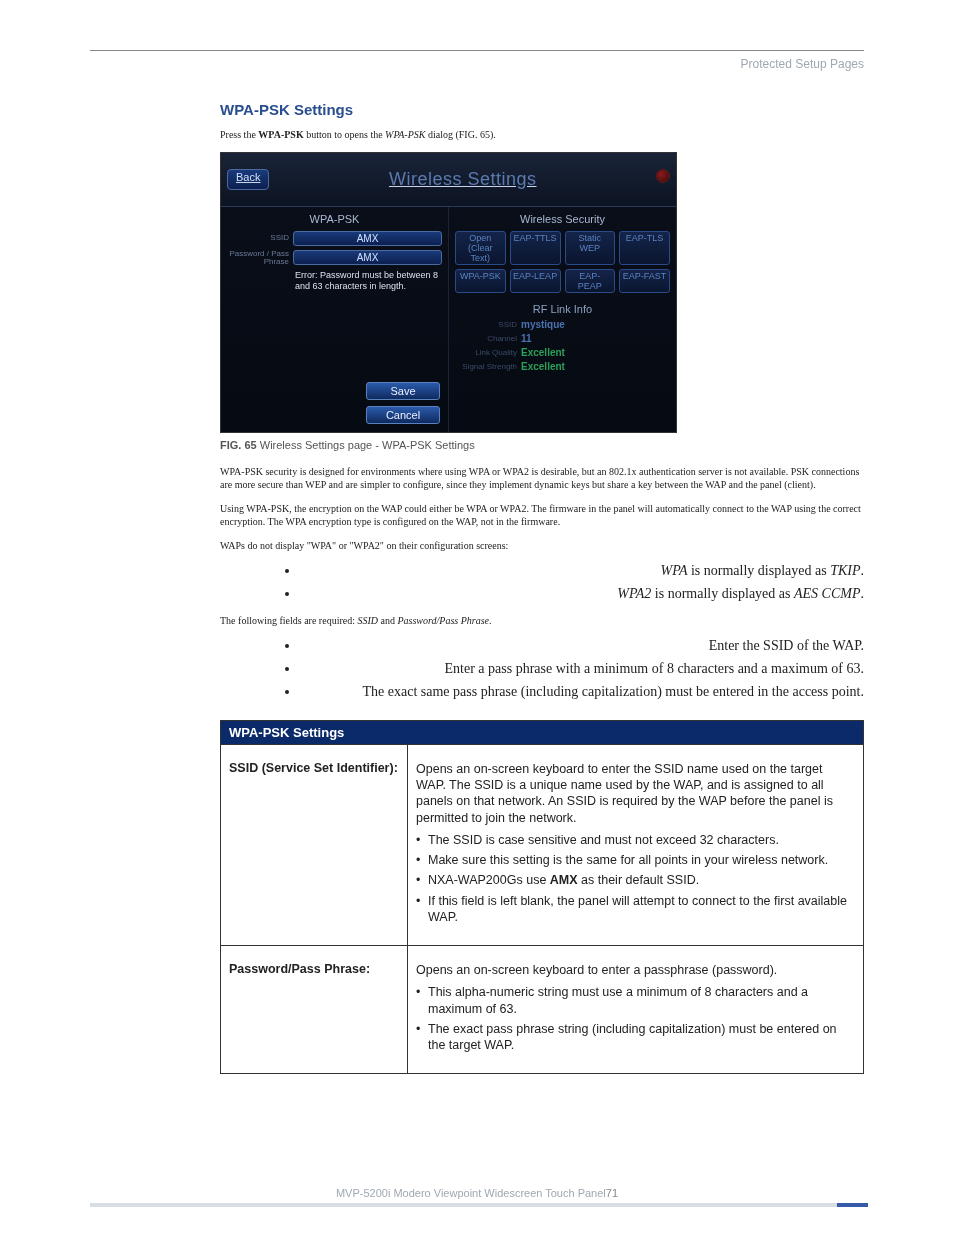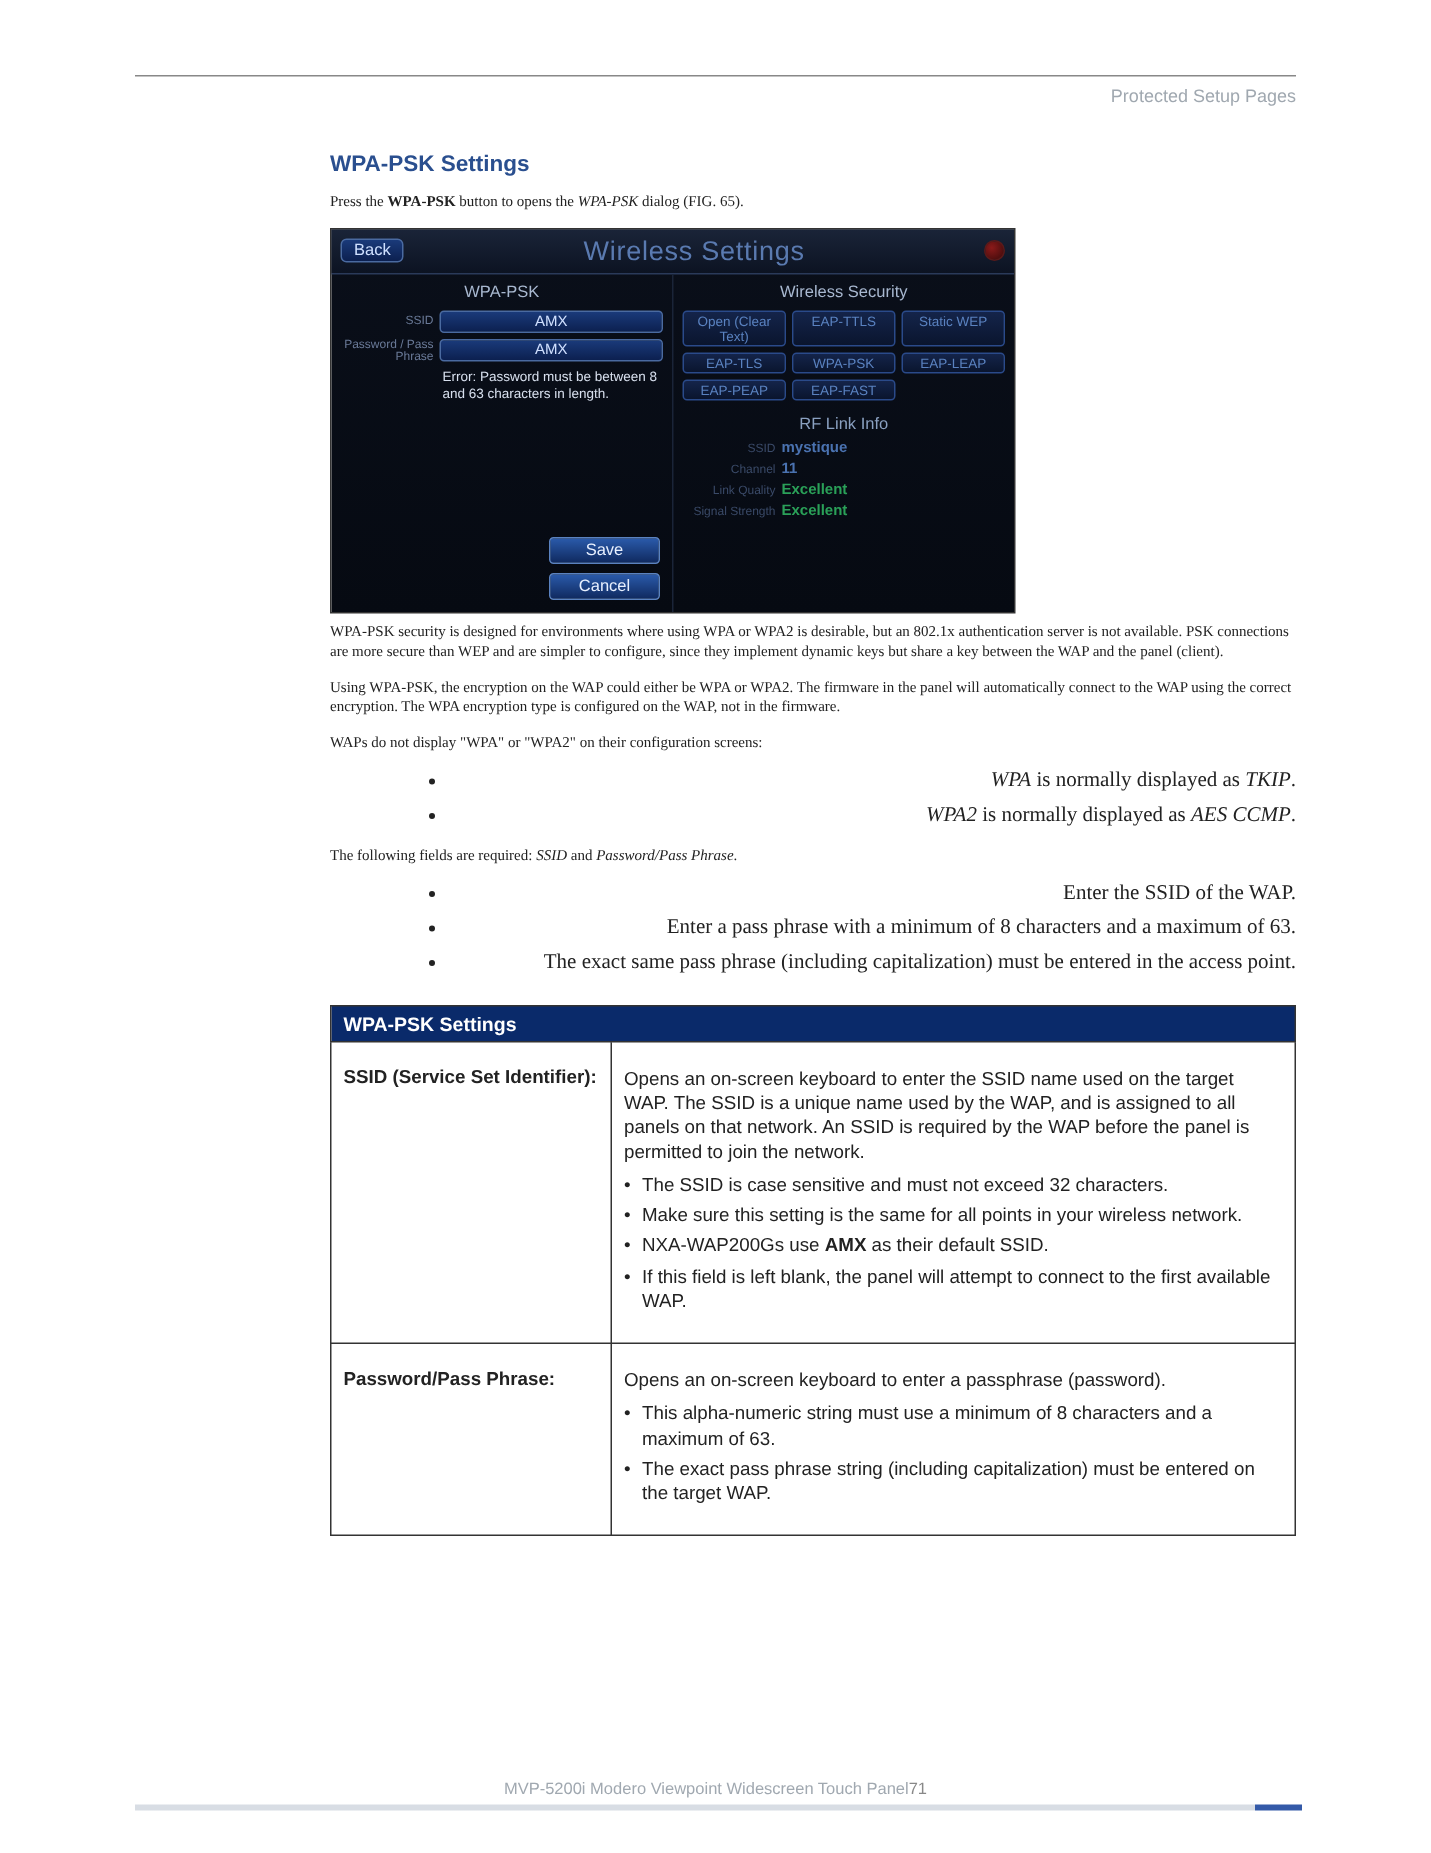--- a/index.html
+++ b/index.html
@@ -52,24 +52,24 @@
   .figure {
     width: 455px;
     border: 1px solid #333;
     background: linear-gradient(#0a0f1a, #060a12);
     color: #c8d4e8;
     font-family: Arial, Helvetica, sans-serif;
     margin: 8px 0 4px 0;
   }
   .fig-titlebar {
     display: flex;
-    align-items: center;
-    padding: 4px 6px;
+    padding: 16px 6px;
     background: linear-gradient(#1a2438, #0c1322);
     border-bottom: 1px solid #2a3a5a;
+    text-decoration: underline;
   }
   .fig-back {
     background: linear-gradient(#1a3a7a, #0c2050);
     color: #cfe0ff;
     border: 1px solid #4a6aa0;
     border-radius: 4px;
     padding: 1px 8px;
     font-size: 11px;
   }
   .fig-title {
@@ -151,21 +151,21 @@
     border: 1px solid #5a82c0;
     color: #e8f0ff;
     border-radius: 3px;
     padding: 2px 10px;
     font-size: 11px;
     text-align: center;
     min-width: 52px;
   }
   .fig-sec-grid {
     display: grid;
-    grid-template-columns: 1fr 1fr 1fr;
+    grid-template-columns: 1fr 1fr 1fr 1fr;
     gap: 4px;
   }
   .fig-pill {
     background: linear-gradient(#14244a, #0a152e);
     border: 1px solid #2a4a8a;
     border-radius: 3px;
     color: #5a82c0;
     text-align: center;
     padding: 1px 2px;
     font-size: 9px;
@@ -350,20 +350,23 @@
             </div>
             <div class="fig-rf-row">
               <div class="fig-rf-key">Signal Strength</div>
               <div class="fig-rf-val rf-green">Excellent</div>
             </div>
           </div>
         </div>
       </div>
     </div>
 
+    <div class="fig-caption">
+      <b>FIG. 65</b><span>  Wireless Settings page - WPA-PSK Settings</span>
+    </div>
 
     <p class="body">WPA-PSK security is designed for environments where using WPA or WPA2 is desirable, but an 802.1x authentication server is not available. PSK connections are more secure than WEP and are simpler to configure, since they implement dynamic keys but share a key between the WAP and the panel (client).</p>
     <p class="body">Using WPA-PSK, the encryption on the WAP could either be WPA or WPA2. The firmware in the panel will automatically connect to the WAP using the correct encryption. The WPA encryption type is configured on the WAP, not in the firmware.</p>
     <p class="body">WAPs do not display "WPA" or "WPA2" on their configuration screens:</p>
 
     <ul class="bullets">
       <li>
         <span class="em" style="font-style:italic">WPA</span><span> is normally displayed as </span><span class="em" style="font-style:italic">TKIP</span><span>.</span>
       </li>
       <li>

